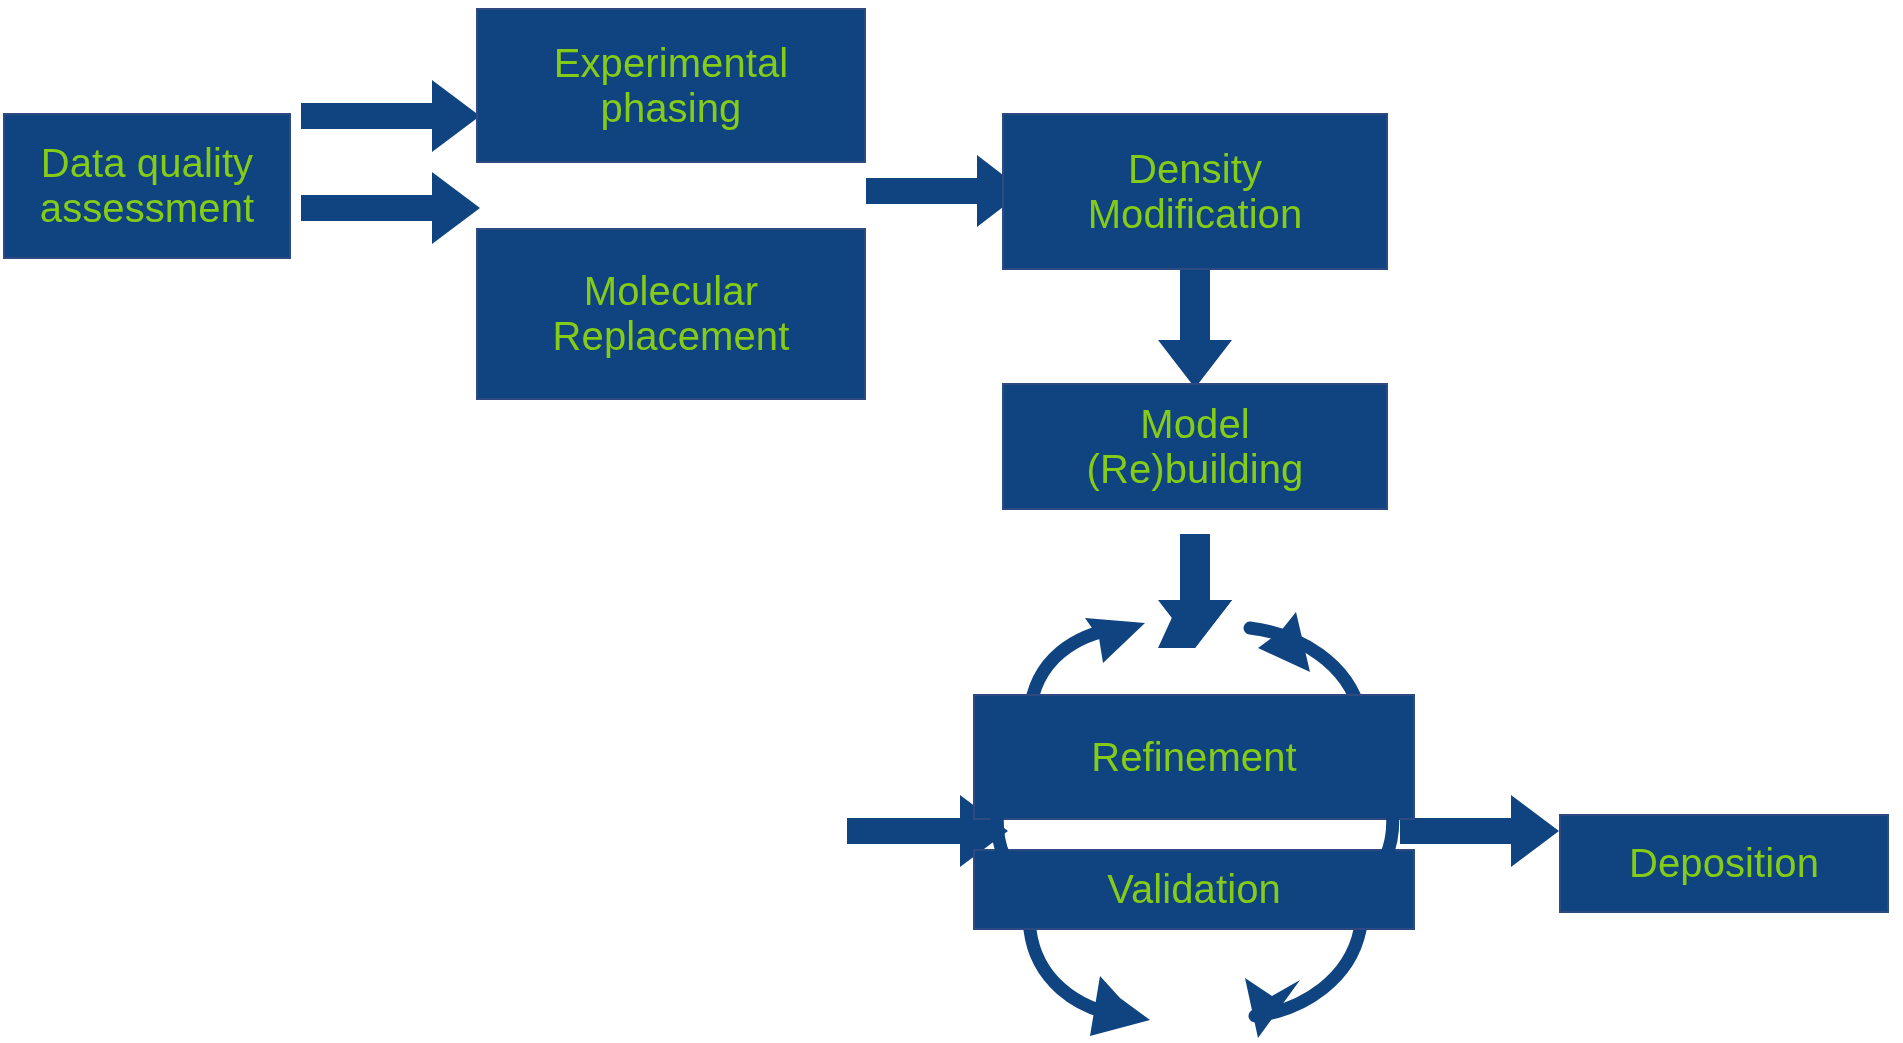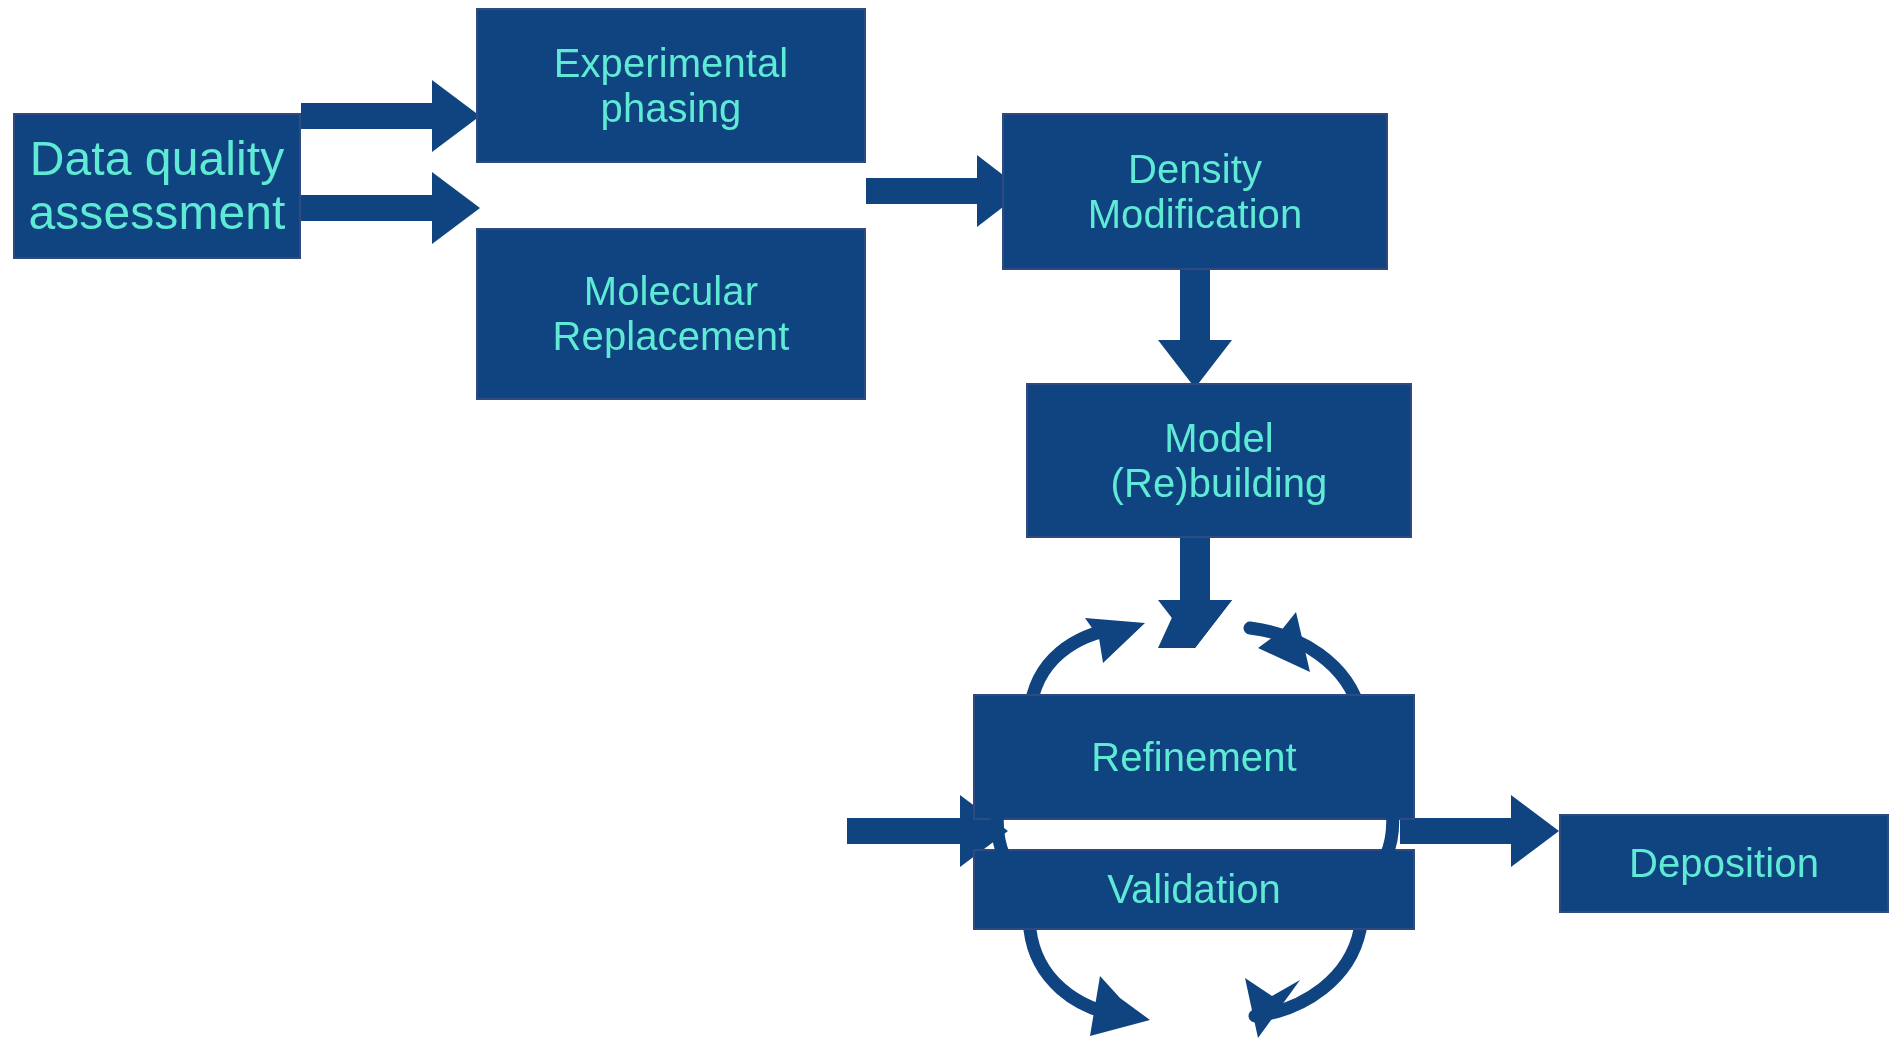--- a/index.html
+++ b/index.html
@@ -15,21 +15,21 @@
     width: 1903px;
     height: 1043px;
     background: #ffffff;
     overflow: hidden;
   }
   .node {
     position: absolute;
     box-sizing: border-box;
     background: #0F4480;
     border: 2px solid #2E4A80;
-    color: #5eead4;
+    color: #84cc16;
     display: flex;
     align-items: center;
     justify-content: center;
     text-align: center;
     line-height: 1.12;
     font-weight: 400;
     letter-spacing: 0.1px;
     z-index: 5;
   }
   .node span {
@@ -105,41 +105,41 @@
 
     <g>
       <path d="M 847 818 L 960 818 L 960 795 L 1008 831 L 960 867 L 960 844 L 847 844 Z" fill="#0F4480"></path>
     </g>
 
     <g>
       <path d="M 1400 818 L 1511 818 L 1511 795 L 1559 831 L 1511 867 L 1511 844 L 1400 844 Z" fill="#0F4480"></path>
     </g>
   </svg>
 
-  <div class="node" style="left:13px; top:113px; width:288px; height:146px; font-size:48px;">
+  <div class="node" style="left:3px; top:113px; width:288px; height:146px; font-size:40px;">
     <span>Data quality
 assessment</span>
   </div>
 
   <div class="node" style="left:476px; top:8px; width:390px; height:155px; font-size:40px;">
     <span>Experimental
 phasing</span>
   </div>
 
   <div class="node" style="left:476px; top:228px; width:390px; height:172px; font-size:40px;">
     <span>Molecular
 Replacement</span>
   </div>
 
   <div class="node" style="left:1002px; top:113px; width:386px; height:157px; font-size:40px;align-items:center;">
     <span>Density
 Modification</span>
   </div>
 
-  <div class="node" style="left:1026px; top:383px; width:386px; height:155px; font-size:40px;">
+  <div class="node" style="left:1002px; top:383px; width:386px; height:127px; font-size:40px;">
     <span>Model
 (Re)building</span>
   </div>
 
   <div class="node" style="left:973px; top:694px; width:442px; height:126px; font-size:40px;">
     <span>Refinement</span>
   </div>
 
   <div class="node" style="left:973px; top:849px; width:442px; height:81px; font-size:40px;">
     <span>Validation</span>

